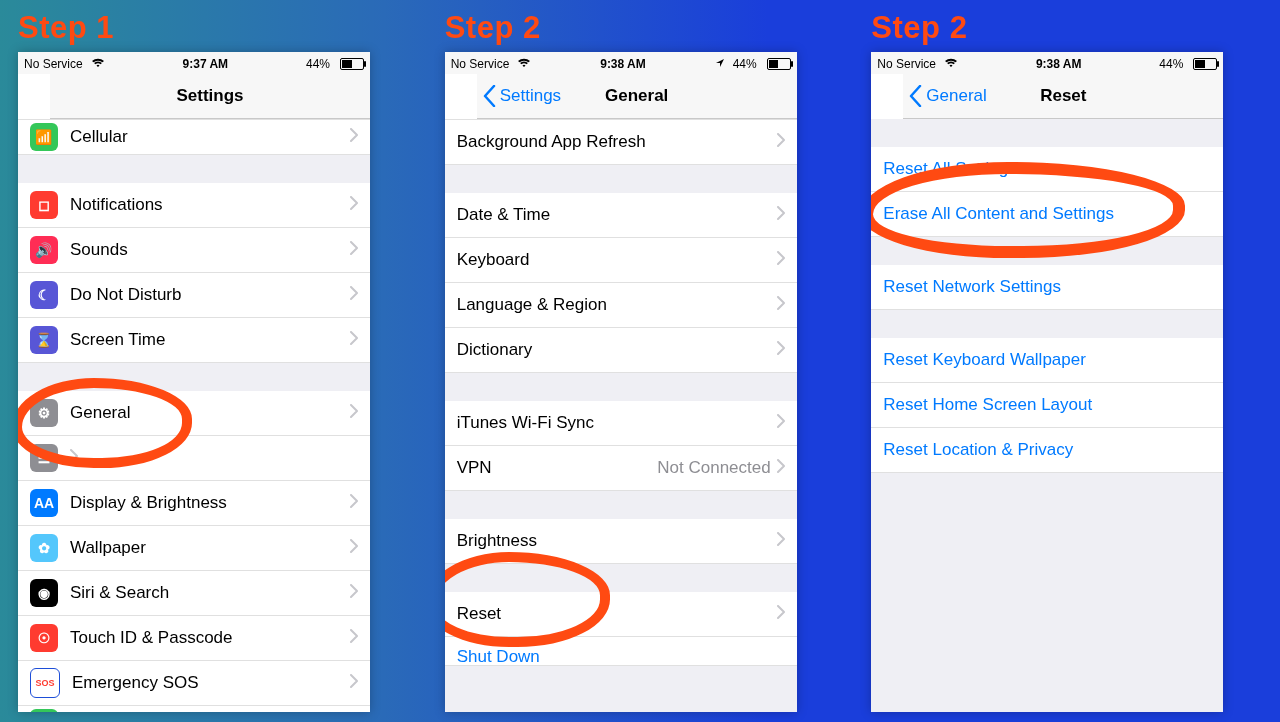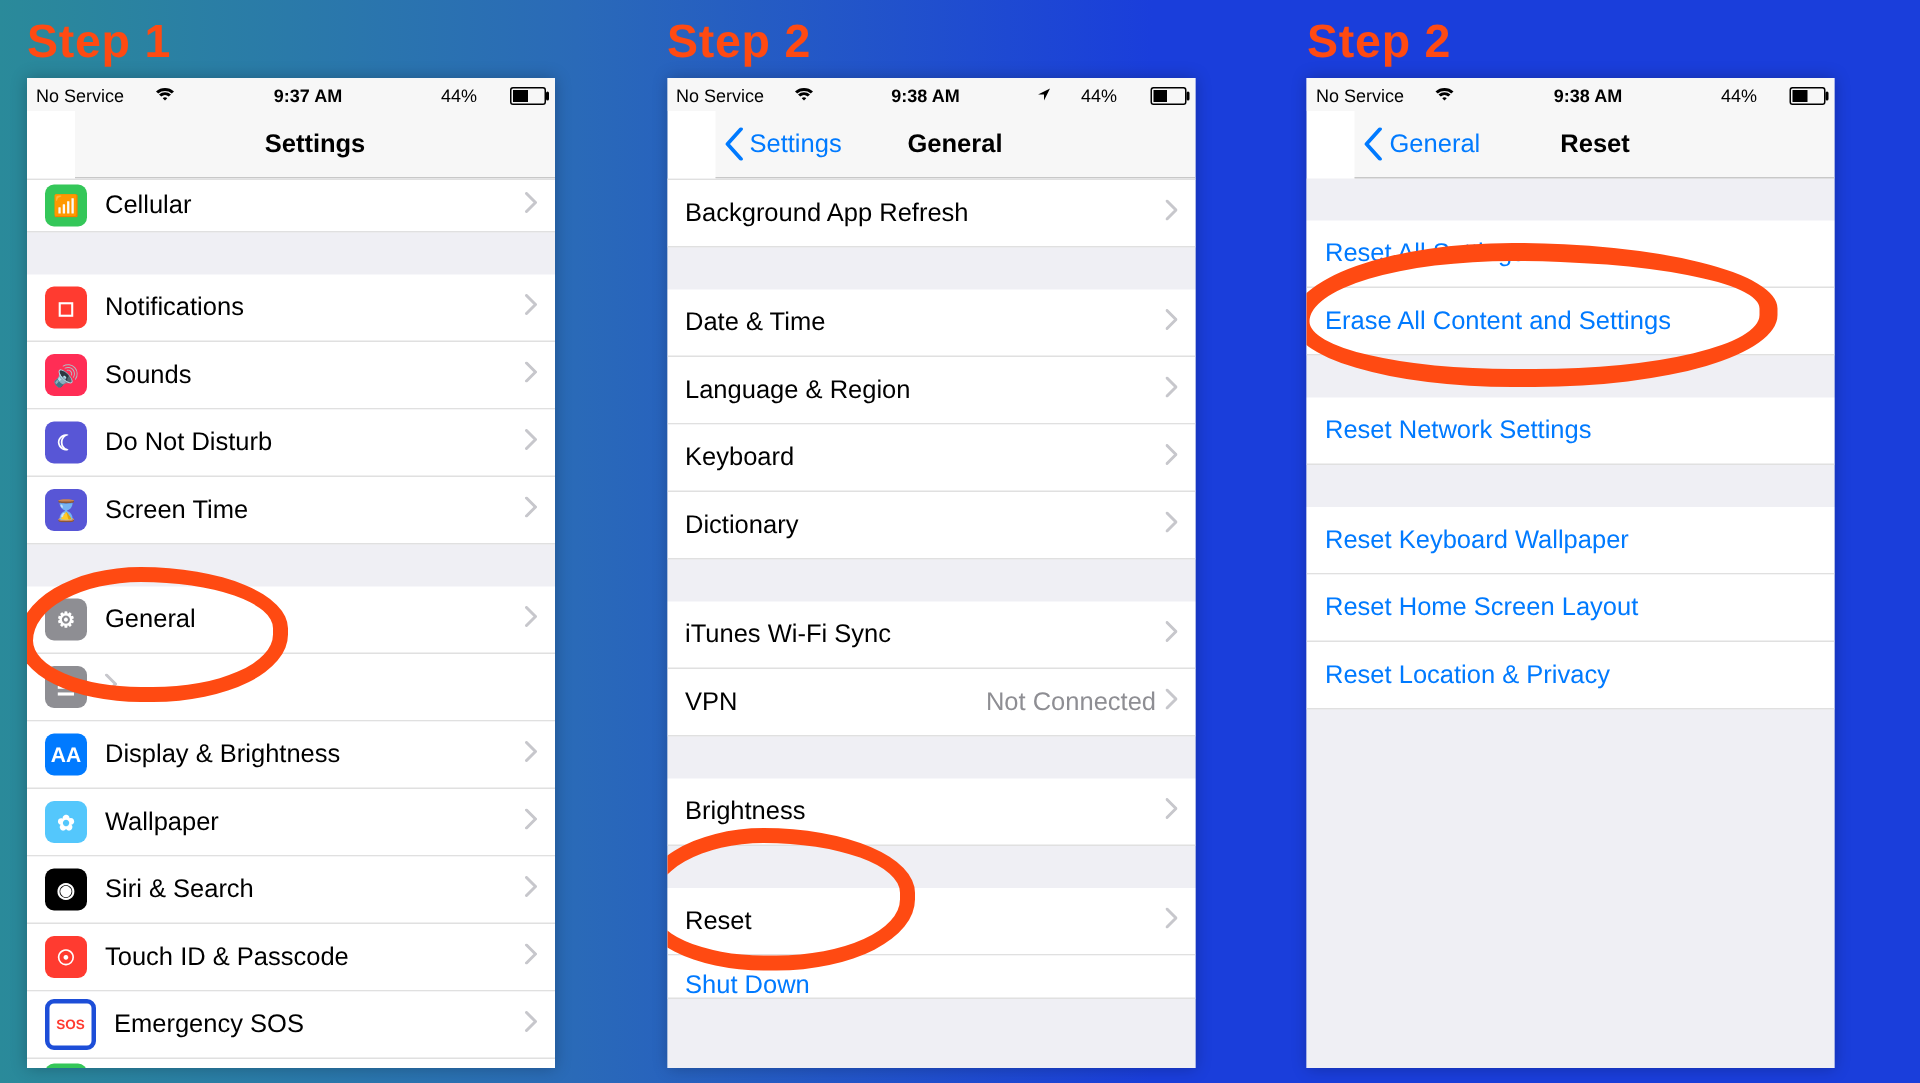--- a/index.html
+++ b/index.html
@@ -43,21 +43,21 @@
   .status-bar {
     height: 20px;
     display: flex;
     align-items: center;
     justify-content: space-between;
     padding: 2px 6px 0 6px;
     font-size: 12px;
     background: #f7f7f7;
   }
   .status-left, .status-right {
-    display:flex; align-items:center; gap:20px;
+    display:flex; align-items:center; gap:8px;
   }
   .status-center { font-weight:600; }
   .batt-box {
     width:22px;height:10px;border:1px solid #000;border-radius:2px;position:relative;display:inline-block;margin-left:2px;
   }
   .batt-box::after{content:"";position:absolute;right:-3px;top:2px;width:2px;height:6px;background:#000;border-radius:1px;}
   .batt-fill{position:absolute;left:1px;top:1px;bottom:1px;width:44%;background:#000;}
   .nav-bar {
     height: 44px;
     border-bottom: 1px solid #c8c8c8;
@@ -202,21 +202,21 @@
             </svg></span>
         </div>
         <div class="cell" style="">
           <span class="cell-icon" style="background:#ff3b30;font-size:14px;font-weight:bold;">☉</span>
           <span class="cell-label">Touch ID &amp; Passcode</span>
           <span class="chev"><svg viewBox="0 0 8 14">
               <path d="M1 1 L7 7 L1 13" stroke="#c7c7cc" stroke-width="2" fill="none" stroke-linecap="round" stroke-linejoin="round"></path>
             </svg></span>
         </div>
         <div class="cell" style="">
-          <span class="cell-icon" style="background:#fff;color:#ff3b30;border:3px solid #1d4ed8;font-size:9px;font-weight:bold;">SOS</span>
+          <span class="cell-icon" style="background:#fff;color:#ff3b30;border:1px solid #1d4ed8;font-size:9px;font-weight:bold;">SOS</span>
           <span class="cell-label">Emergency SOS</span>
           <span class="chev"><svg viewBox="0 0 8 14">
               <path d="M1 1 L7 7 L1 13" stroke="#c7c7cc" stroke-width="2" fill="none" stroke-linecap="round" stroke-linejoin="round"></path>
             </svg></span>
         </div>
         <div class="cell" style="height:34px;">
           <span class="cell-icon" style="background:#34c759;font-size:14px;font-weight:bold;"> </span>
           <span class="cell-label"></span>
         </div>
       </div>
@@ -266,27 +266,27 @@
             </svg></span>
         </div>
         <div class="group-gap"></div>
         <div class="cell" style="">
           <span class="cell-label">Date &amp; Time</span>
           <span class="chev"><svg viewBox="0 0 8 14">
               <path d="M1 1 L7 7 L1 13" stroke="#c7c7cc" stroke-width="2" fill="none" stroke-linecap="round" stroke-linejoin="round"></path>
             </svg></span>
         </div>
         <div class="cell" style="">
+          <span class="cell-label">Keyboard</span>
+          <span class="chev"><svg viewBox="0 0 8 14">
+              <path d="M1 1 L7 7 L1 13" stroke="#c7c7cc" stroke-width="2" fill="none" stroke-linecap="round" stroke-linejoin="round"></path>
+            </svg></span>
+        </div>
+        <div class="cell" style="">
           <span class="cell-label">Language &amp; Region</span>
-          <span class="chev"><svg viewBox="0 0 8 14">
-              <path d="M1 1 L7 7 L1 13" stroke="#c7c7cc" stroke-width="2" fill="none" stroke-linecap="round" stroke-linejoin="round"></path>
-            </svg></span>
-        </div>
-        <div class="cell" style="">
-          <span class="cell-label">Keyboard</span>
           <span class="chev"><svg viewBox="0 0 8 14">
               <path d="M1 1 L7 7 L1 13" stroke="#c7c7cc" stroke-width="2" fill="none" stroke-linecap="round" stroke-linejoin="round"></path>
             </svg></span>
         </div>
         <div class="cell" style="">
           <span class="cell-label">Dictionary</span>
           <span class="chev"><svg viewBox="0 0 8 14">
               <path d="M1 1 L7 7 L1 13" stroke="#c7c7cc" stroke-width="2" fill="none" stroke-linecap="round" stroke-linejoin="round"></path>
             </svg></span>
         </div>

